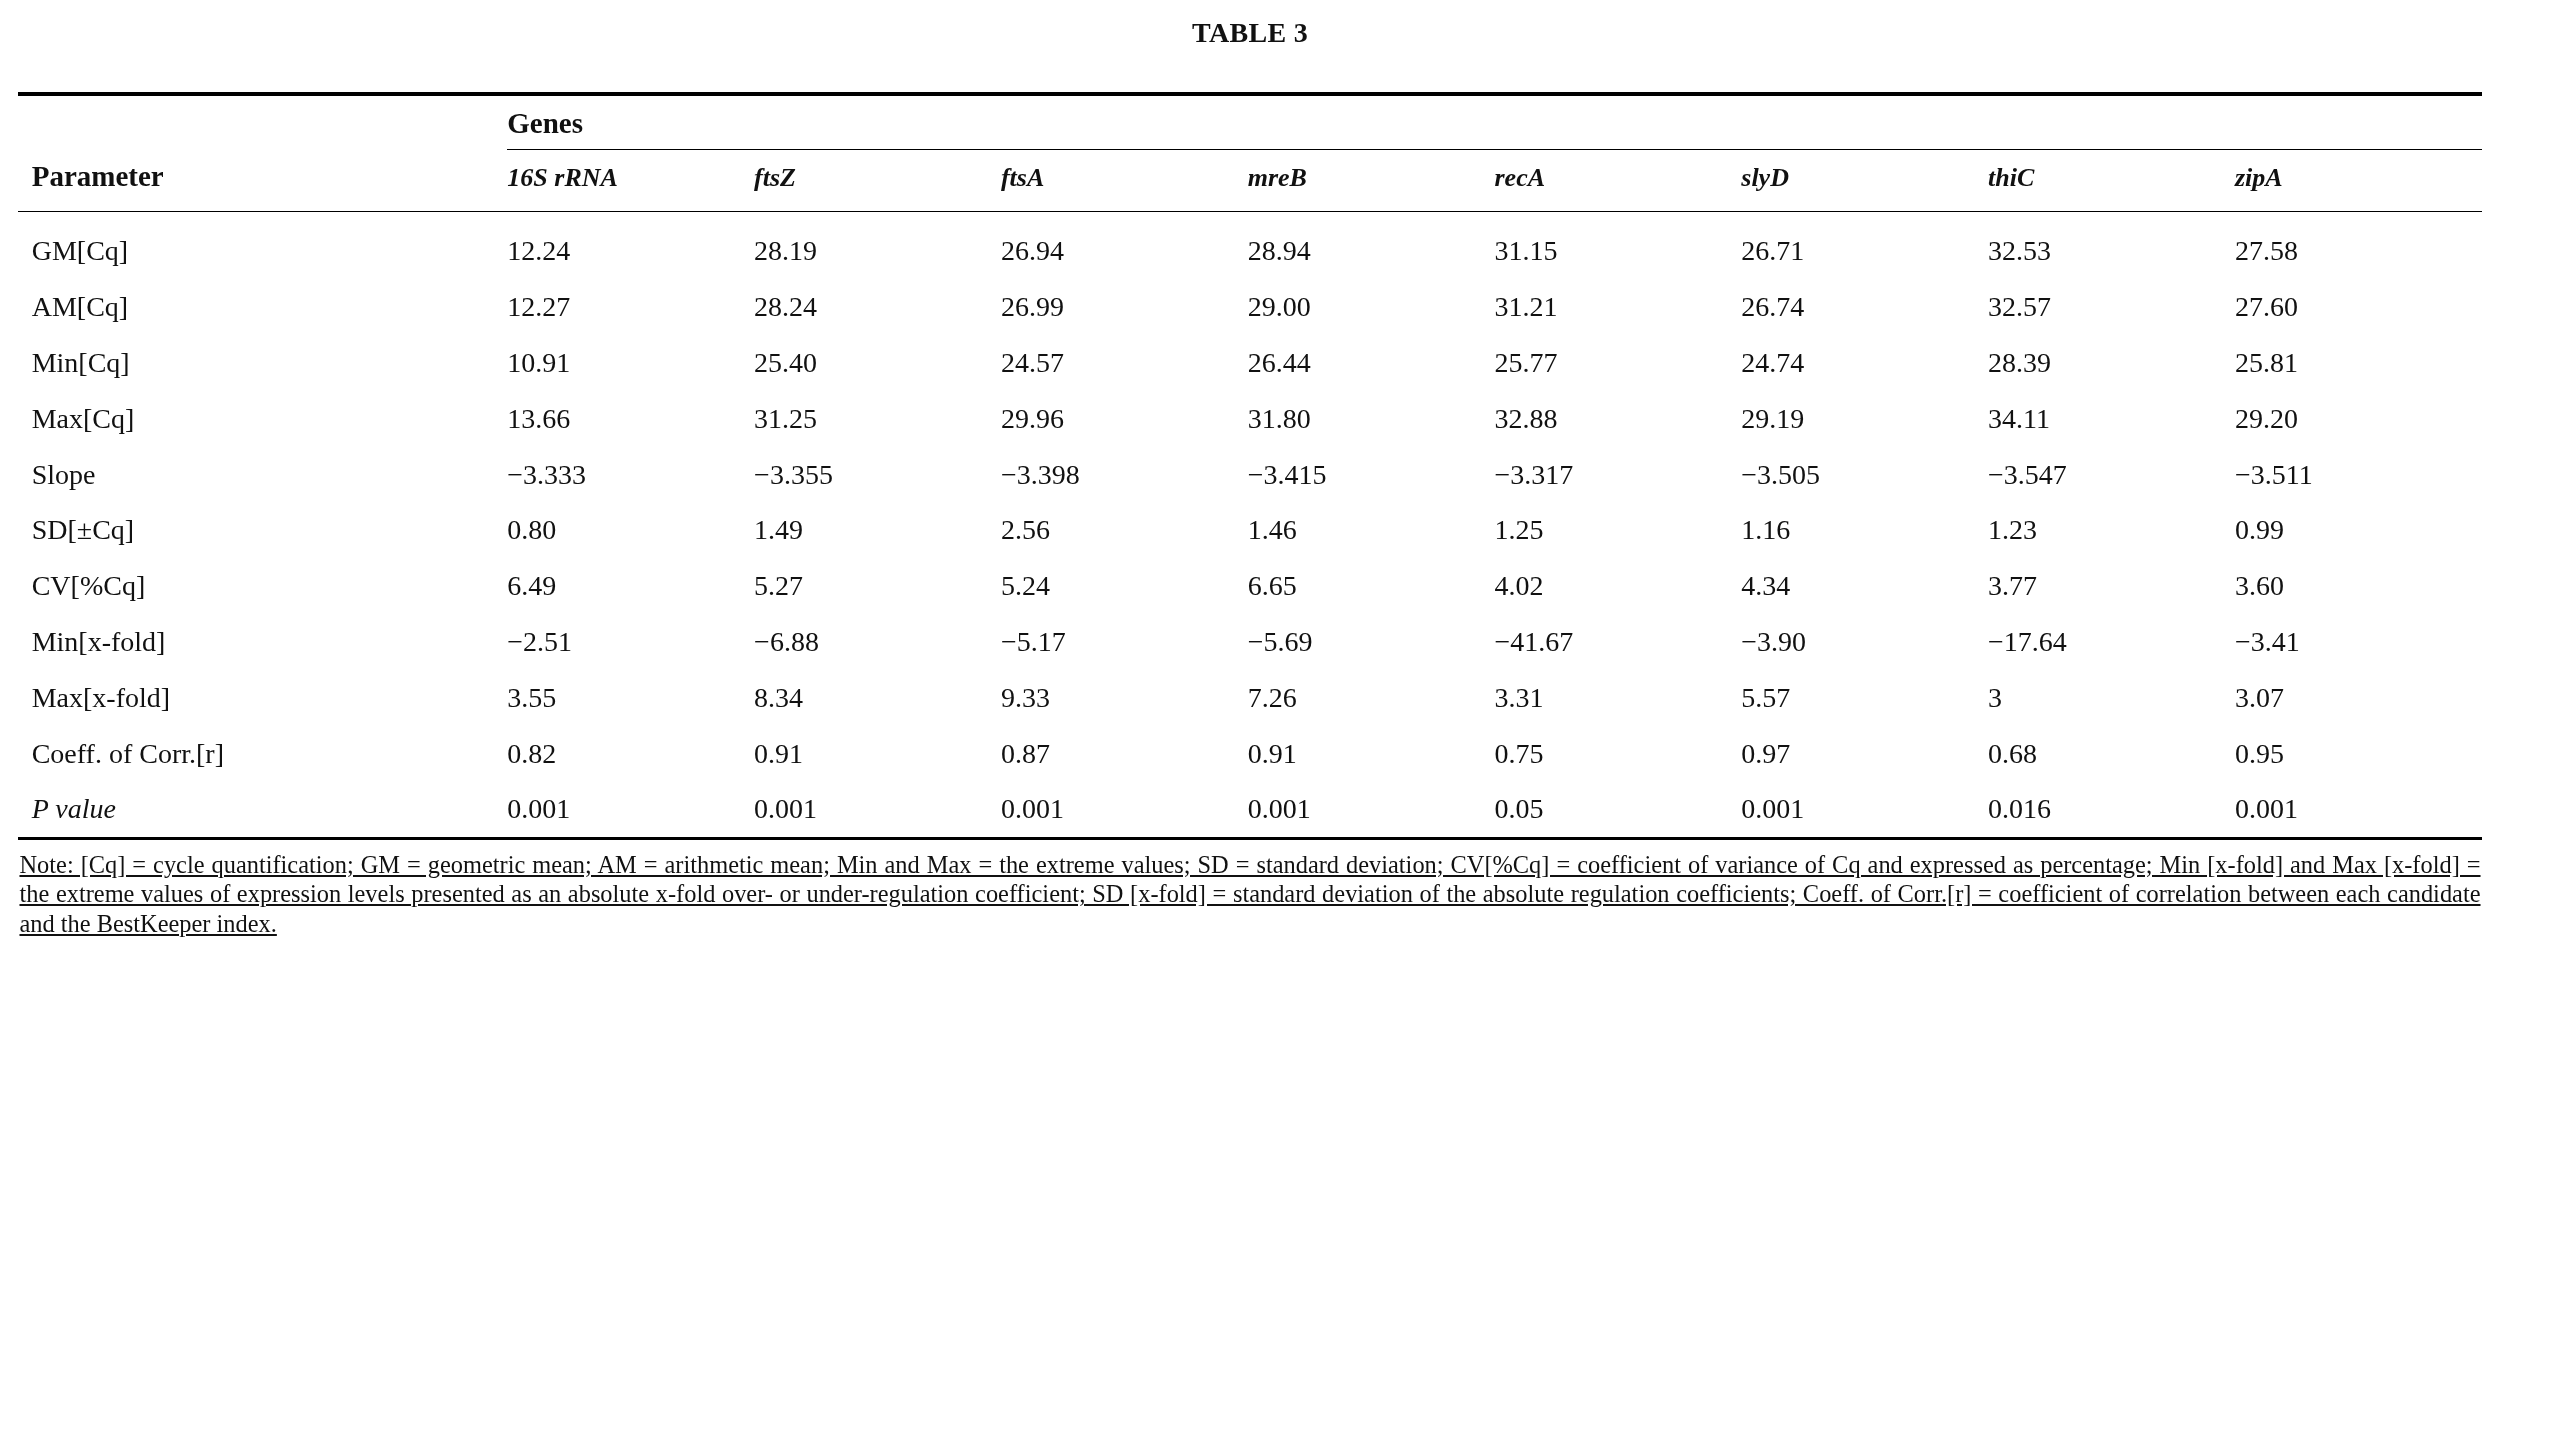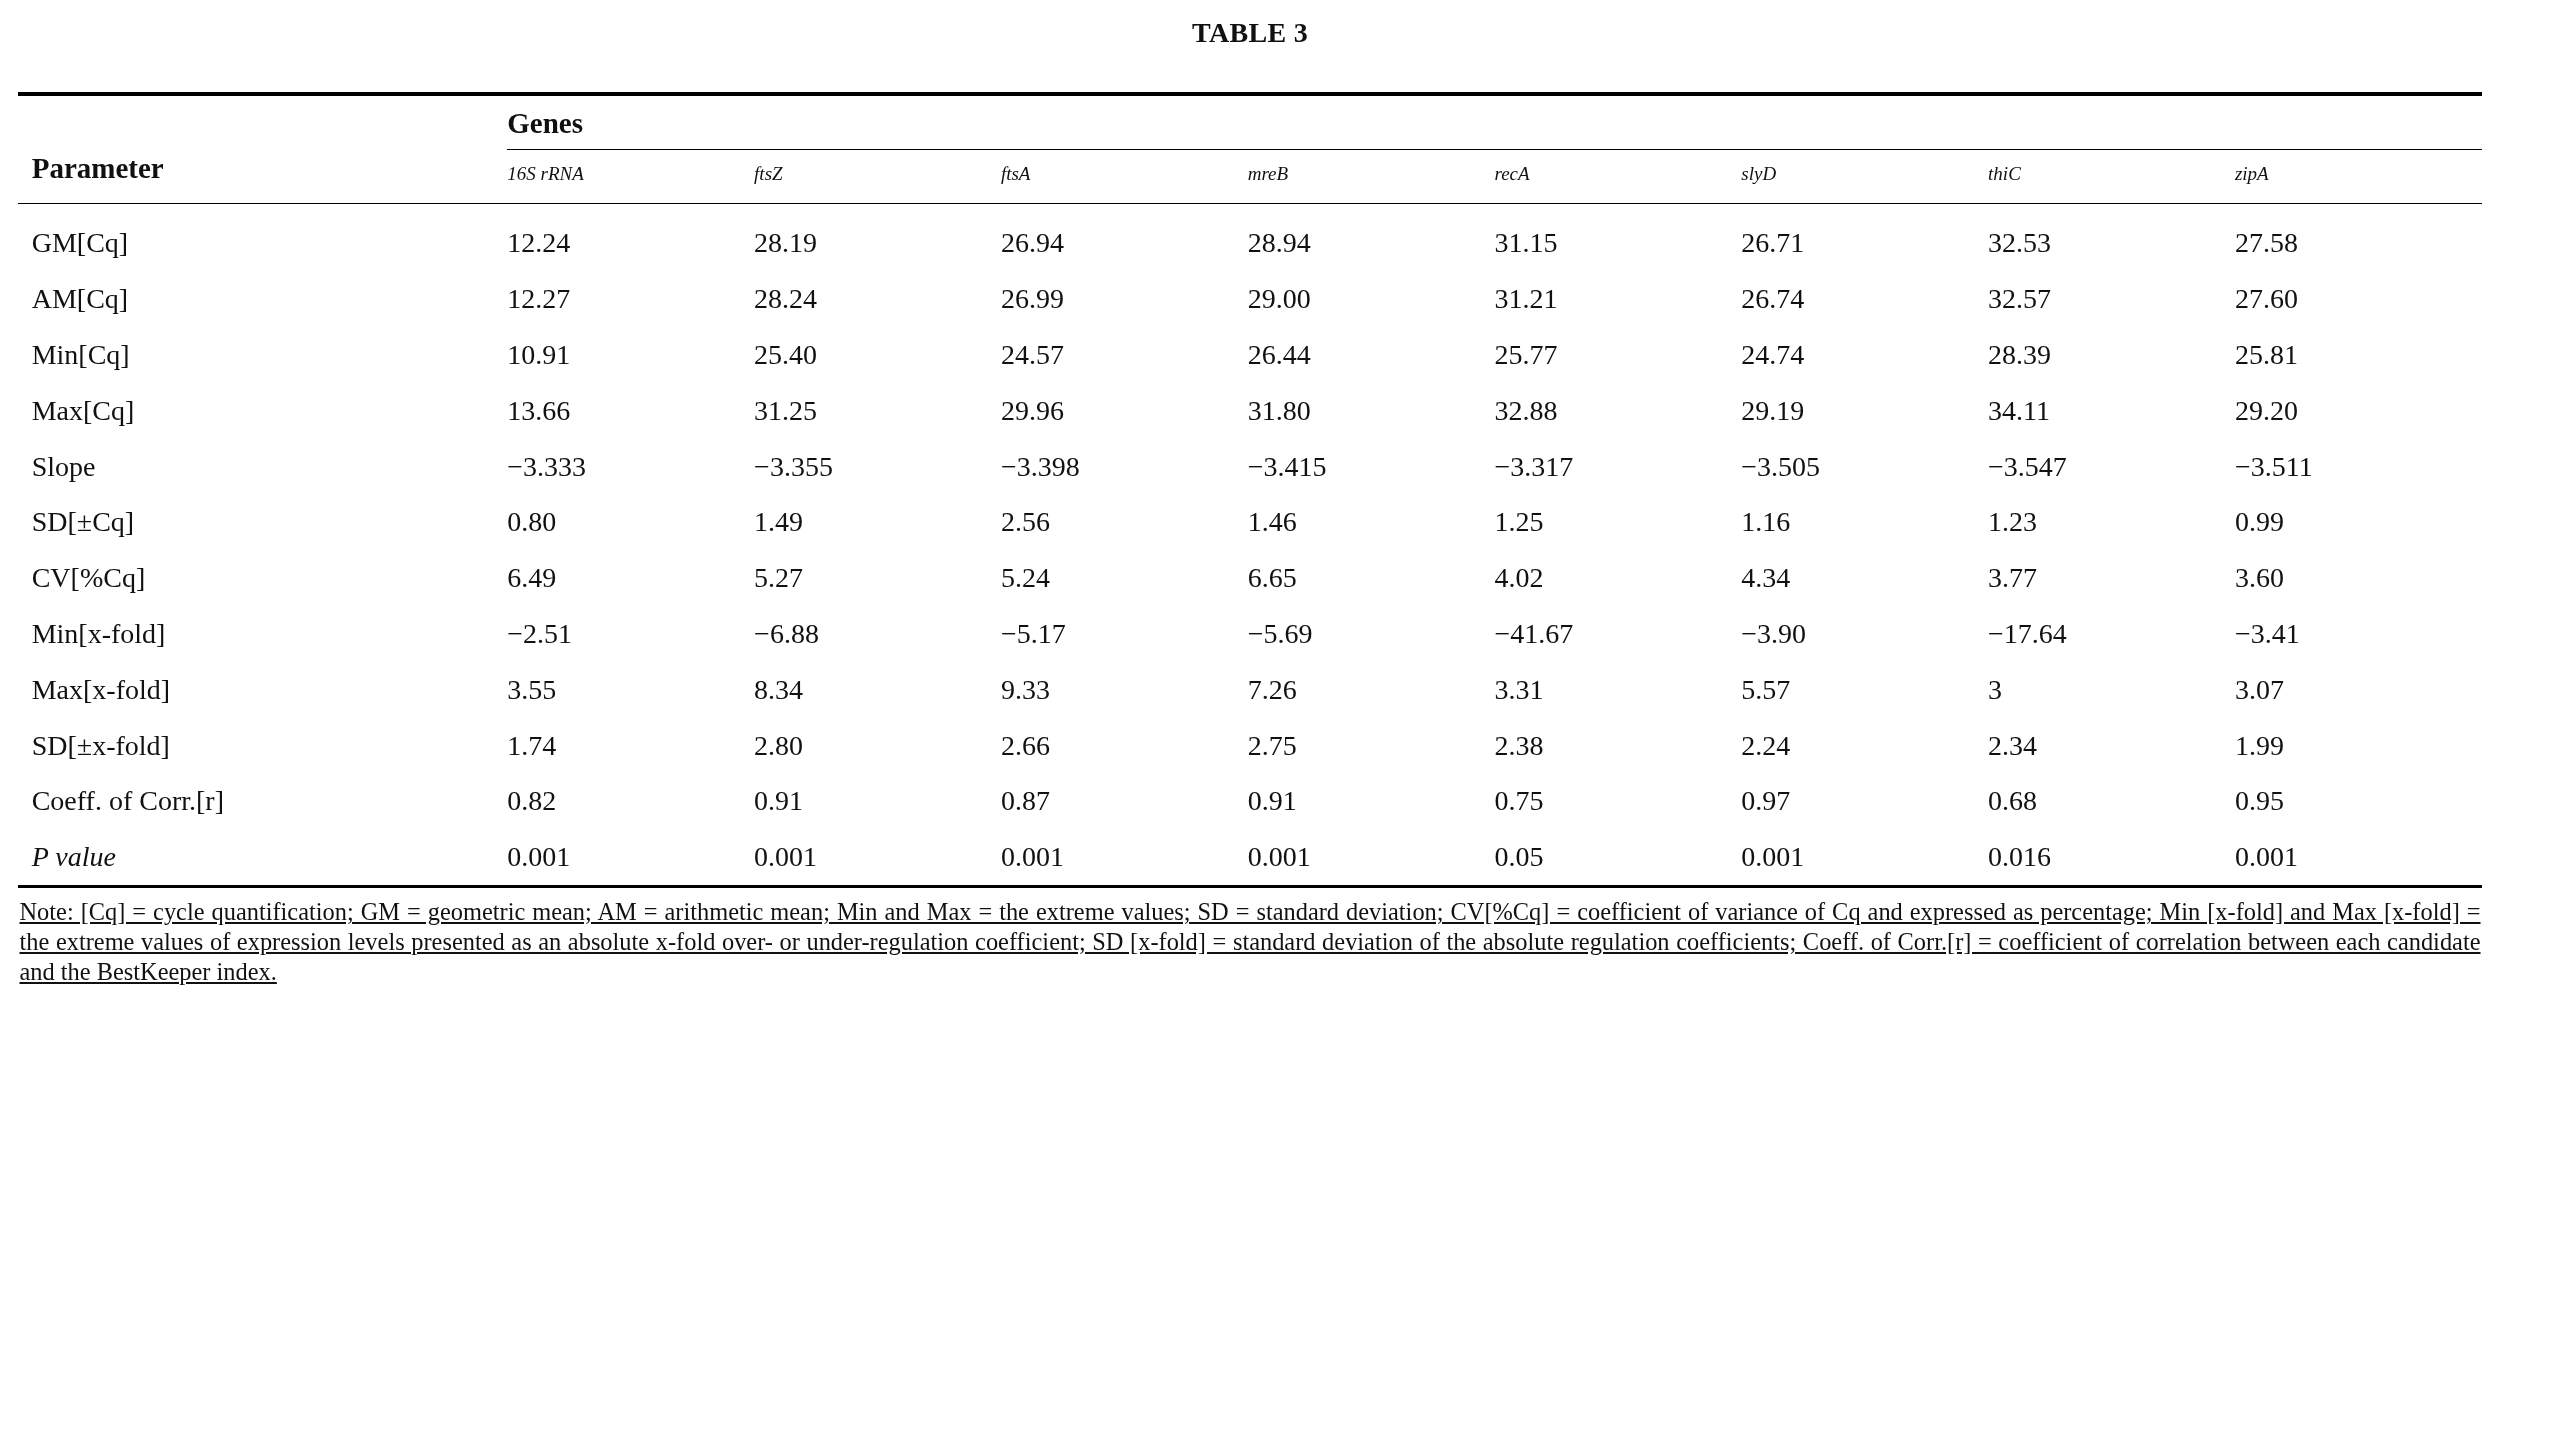--- a/index.html
+++ b/index.html
@@ -72,23 +72,23 @@
     font-size: 0;
     line-height: 0;
     padding: 0 !important;
   }
   .param-head {
     font-weight: bold;
     font-size: 29px;
     padding-bottom: 18.3px !important;
   }
   .gene-head {
-    font-weight: normal;
+    font-weight: bold;
     font-style: italic;
-    font-size: 19px;
+    font-size: 26px;
     padding: 13.4px 0 18.3px 0 !important;
   }
   .body-row td {
     padding: 12.2px 0 11.6px 0 !important;
     font-size: 28px;
     white-space: nowrap;
   }
   .body-row td.param-cell {
     padding-left: 13.4px !important;
   }
@@ -273,31 +273,20 @@
         <td>3.55</td>
         <td>8.34</td>
         <td>9.33</td>
         <td>7.26</td>
         <td>3.31</td>
         <td>5.57</td>
         <td>3</td>
         <td>3.07</td>
       </tr>
 
-      <tr class="body-row">
-        <td class="param-cell">SD[±x-fold]</td>
-        <td>1.74</td>
-        <td>2.80</td>
-        <td>2.66</td>
-        <td>2.75</td>
-        <td>2.38</td>
-        <td>2.24</td>
-        <td>2.34</td>
-        <td>1.99</td>
-      </tr>
 
       <tr class="body-row">
         <td class="param-cell">Coeff. of Corr.[r]</td>
         <td>0.82</td>
         <td>0.91</td>
         <td>0.87</td>
         <td>0.91</td>
         <td>0.75</td>
         <td>0.97</td>
         <td>0.68</td>

